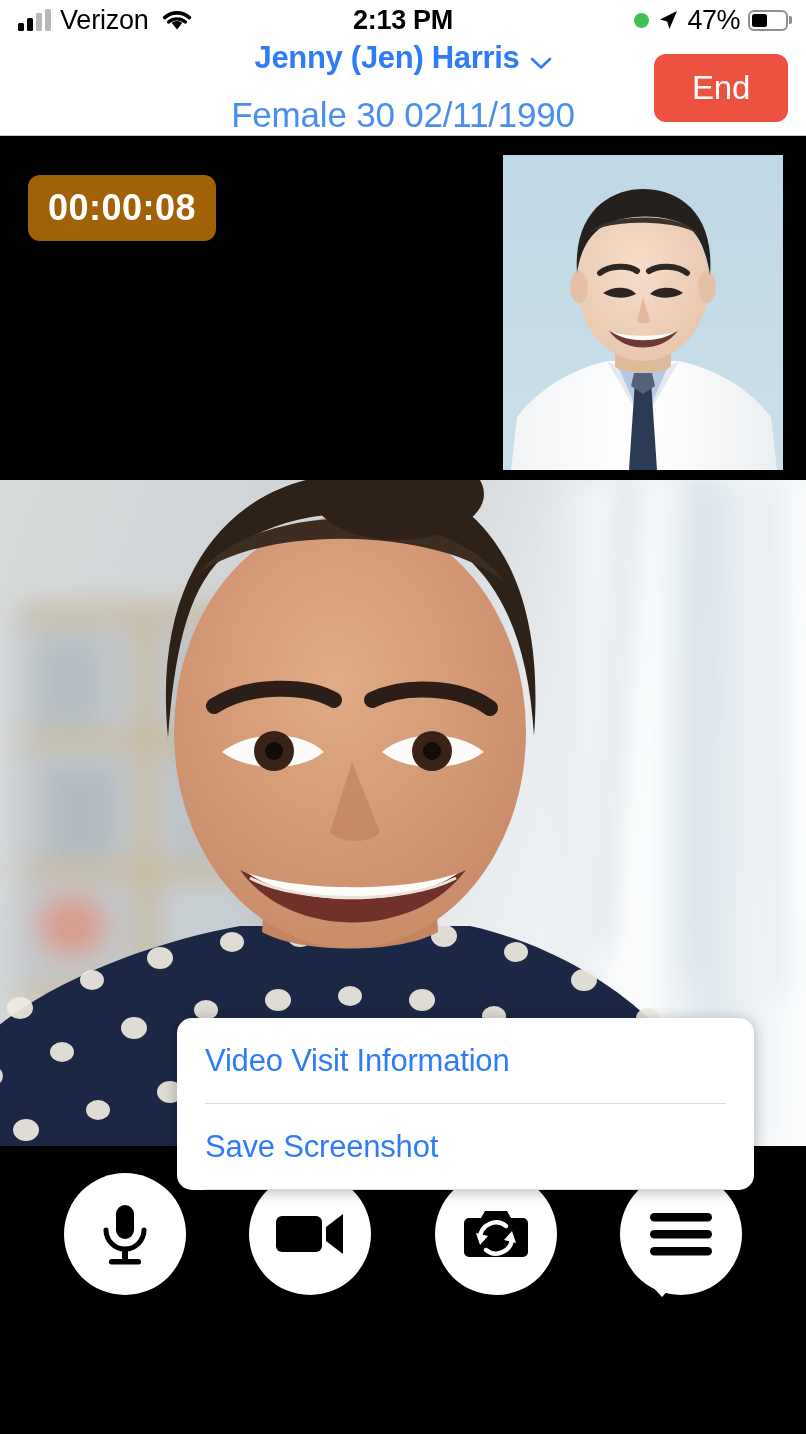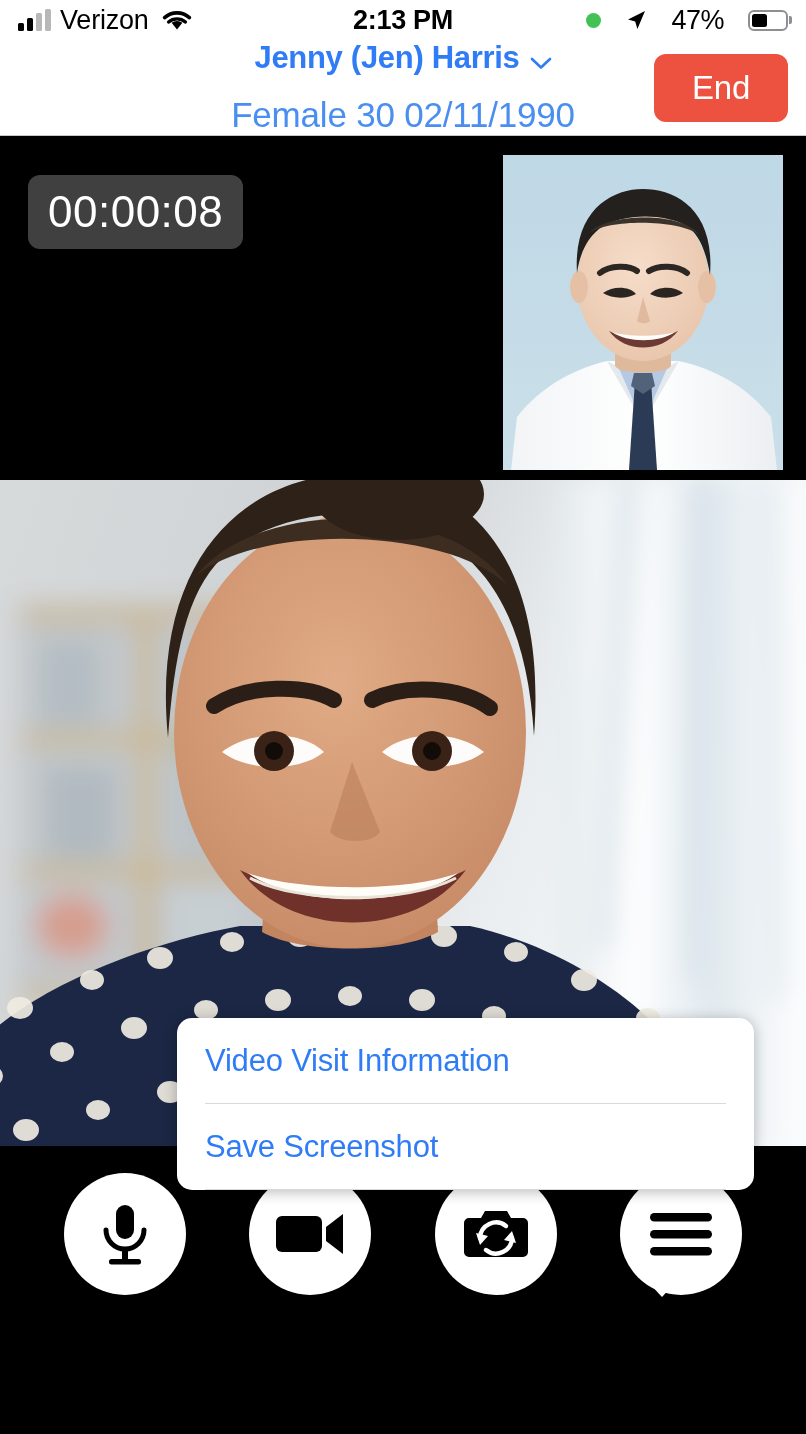--- a/index.html
+++ b/index.html
@@ -21,21 +21,21 @@
   .bars{ display:flex; align-items:flex-end; gap:3px; height:22px; }
   .bars i{ display:block; width:6px; border-radius:1.5px; background:#000; }
   .bars i:nth-child(1){ height:8px; }
   .bars i:nth-child(2){ height:13px; }
   .bars i:nth-child(3){ height:18px; background:#b8b8b8; }
   .bars i:nth-child(4){ height:22px; background:#b8b8b8; }
   .carrier{ font-size:27px; font-weight:400; letter-spacing:-0.2px; }
   .wifi{ width:34px; height:24px; display:block; margin-left:2px; }
   .sb-center{ position:absolute; left:0; right:0; text-align:center;
       font-size:27px; font-weight:700; letter-spacing:-0.3px; pointer-events:none;}
-  .sb-right{ margin-left:auto; display:flex; align-items:center; gap:24px; flex:0 0 auto; z-index:2;}
+  .sb-right{ margin-left:auto; display:flex; align-items:center; gap:8px; flex:0 0 auto; z-index:2;}
   .greendot{ width:15px; height:15px; border-radius:50%; background:#42c254; }
   .loc{ width:22px; height:22px; display:block; }
   .batt-pct{ font-size:27px; font-weight:400; letter-spacing:-0.5px; }
   .batt{ position:relative; width:40px; height:21px; border:2.5px solid #8e8e93;
       border-radius:6px; display:flex; align-items:center; padding:2px; }
   .batt::after{ content:""; position:absolute; right:-6px; top:50%; transform:translateY(-50%);
       width:3px; height:8px; background:#8e8e93; border-radius:0 2px 2px 0; }
   .batt-fill{ height:100%; width:47%; background:#000; border-radius:2.5px; }
 
   
@@ -55,23 +55,23 @@
     position:absolute; right:18px; top:14px; width:134px; height:68px;
     background:#ed5240; border:none; border-radius:12px; color:#fff;
     font-family:"Liberation Sans", sans-serif; font-size:33px; font-weight:400;
     letter-spacing:-0.2px; cursor:pointer;
   }
 
   
   .stage-top{ position:absolute; top:137px; left:0; width:806px; height:343px; background:#000; }
   .timer{
     position:absolute; left:28px; top:38px;
-    background:#404040; border-radius:12px;
+    background:#a16207; border-radius:12px;
     padding:12px 20px; color:#fff;
-    font-size:44px; font-weight:400; letter-spacing:0.5px;
+    font-size:36px; font-weight:700; letter-spacing:0.5px;
   }
   .pip{
     position:absolute; right:23px; top:18px; width:280px; height:315px;
     background:#bcd6e4; overflow:hidden;
   }
   .pip svg{ display:block; width:100%; height:100%; }
 
   
   .stage-main{
     position:absolute; top:480px; left:0; width:806px; height:666px;

